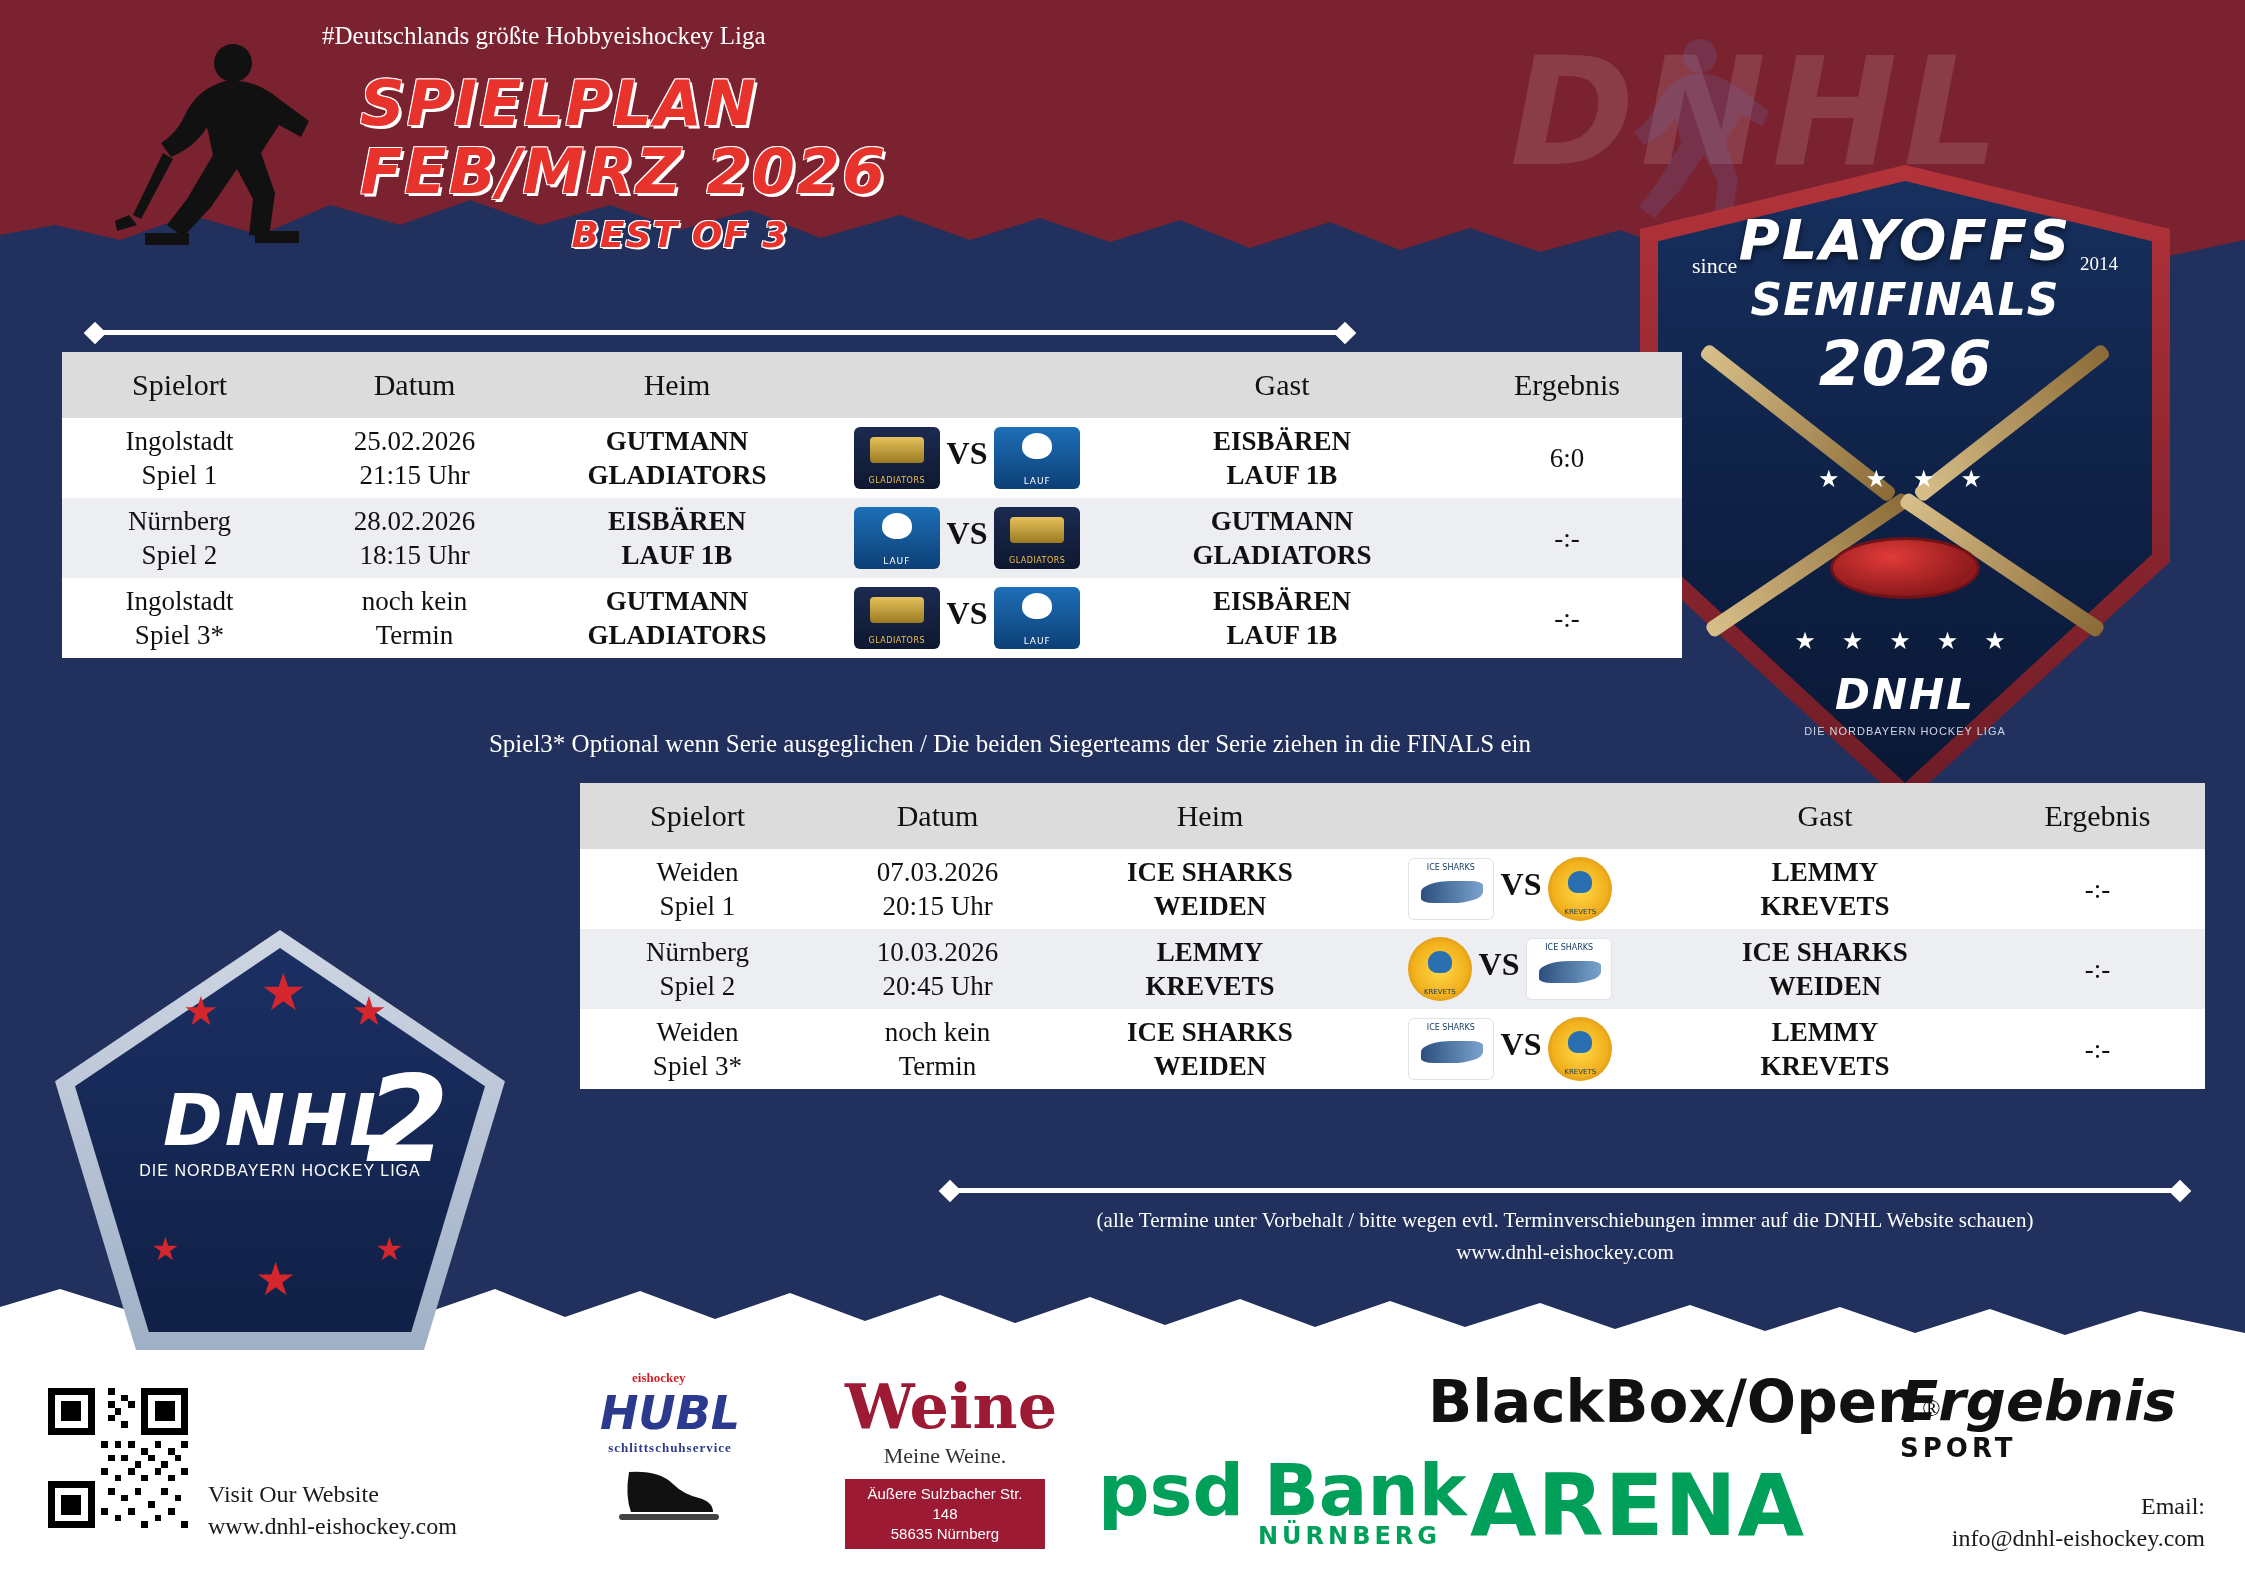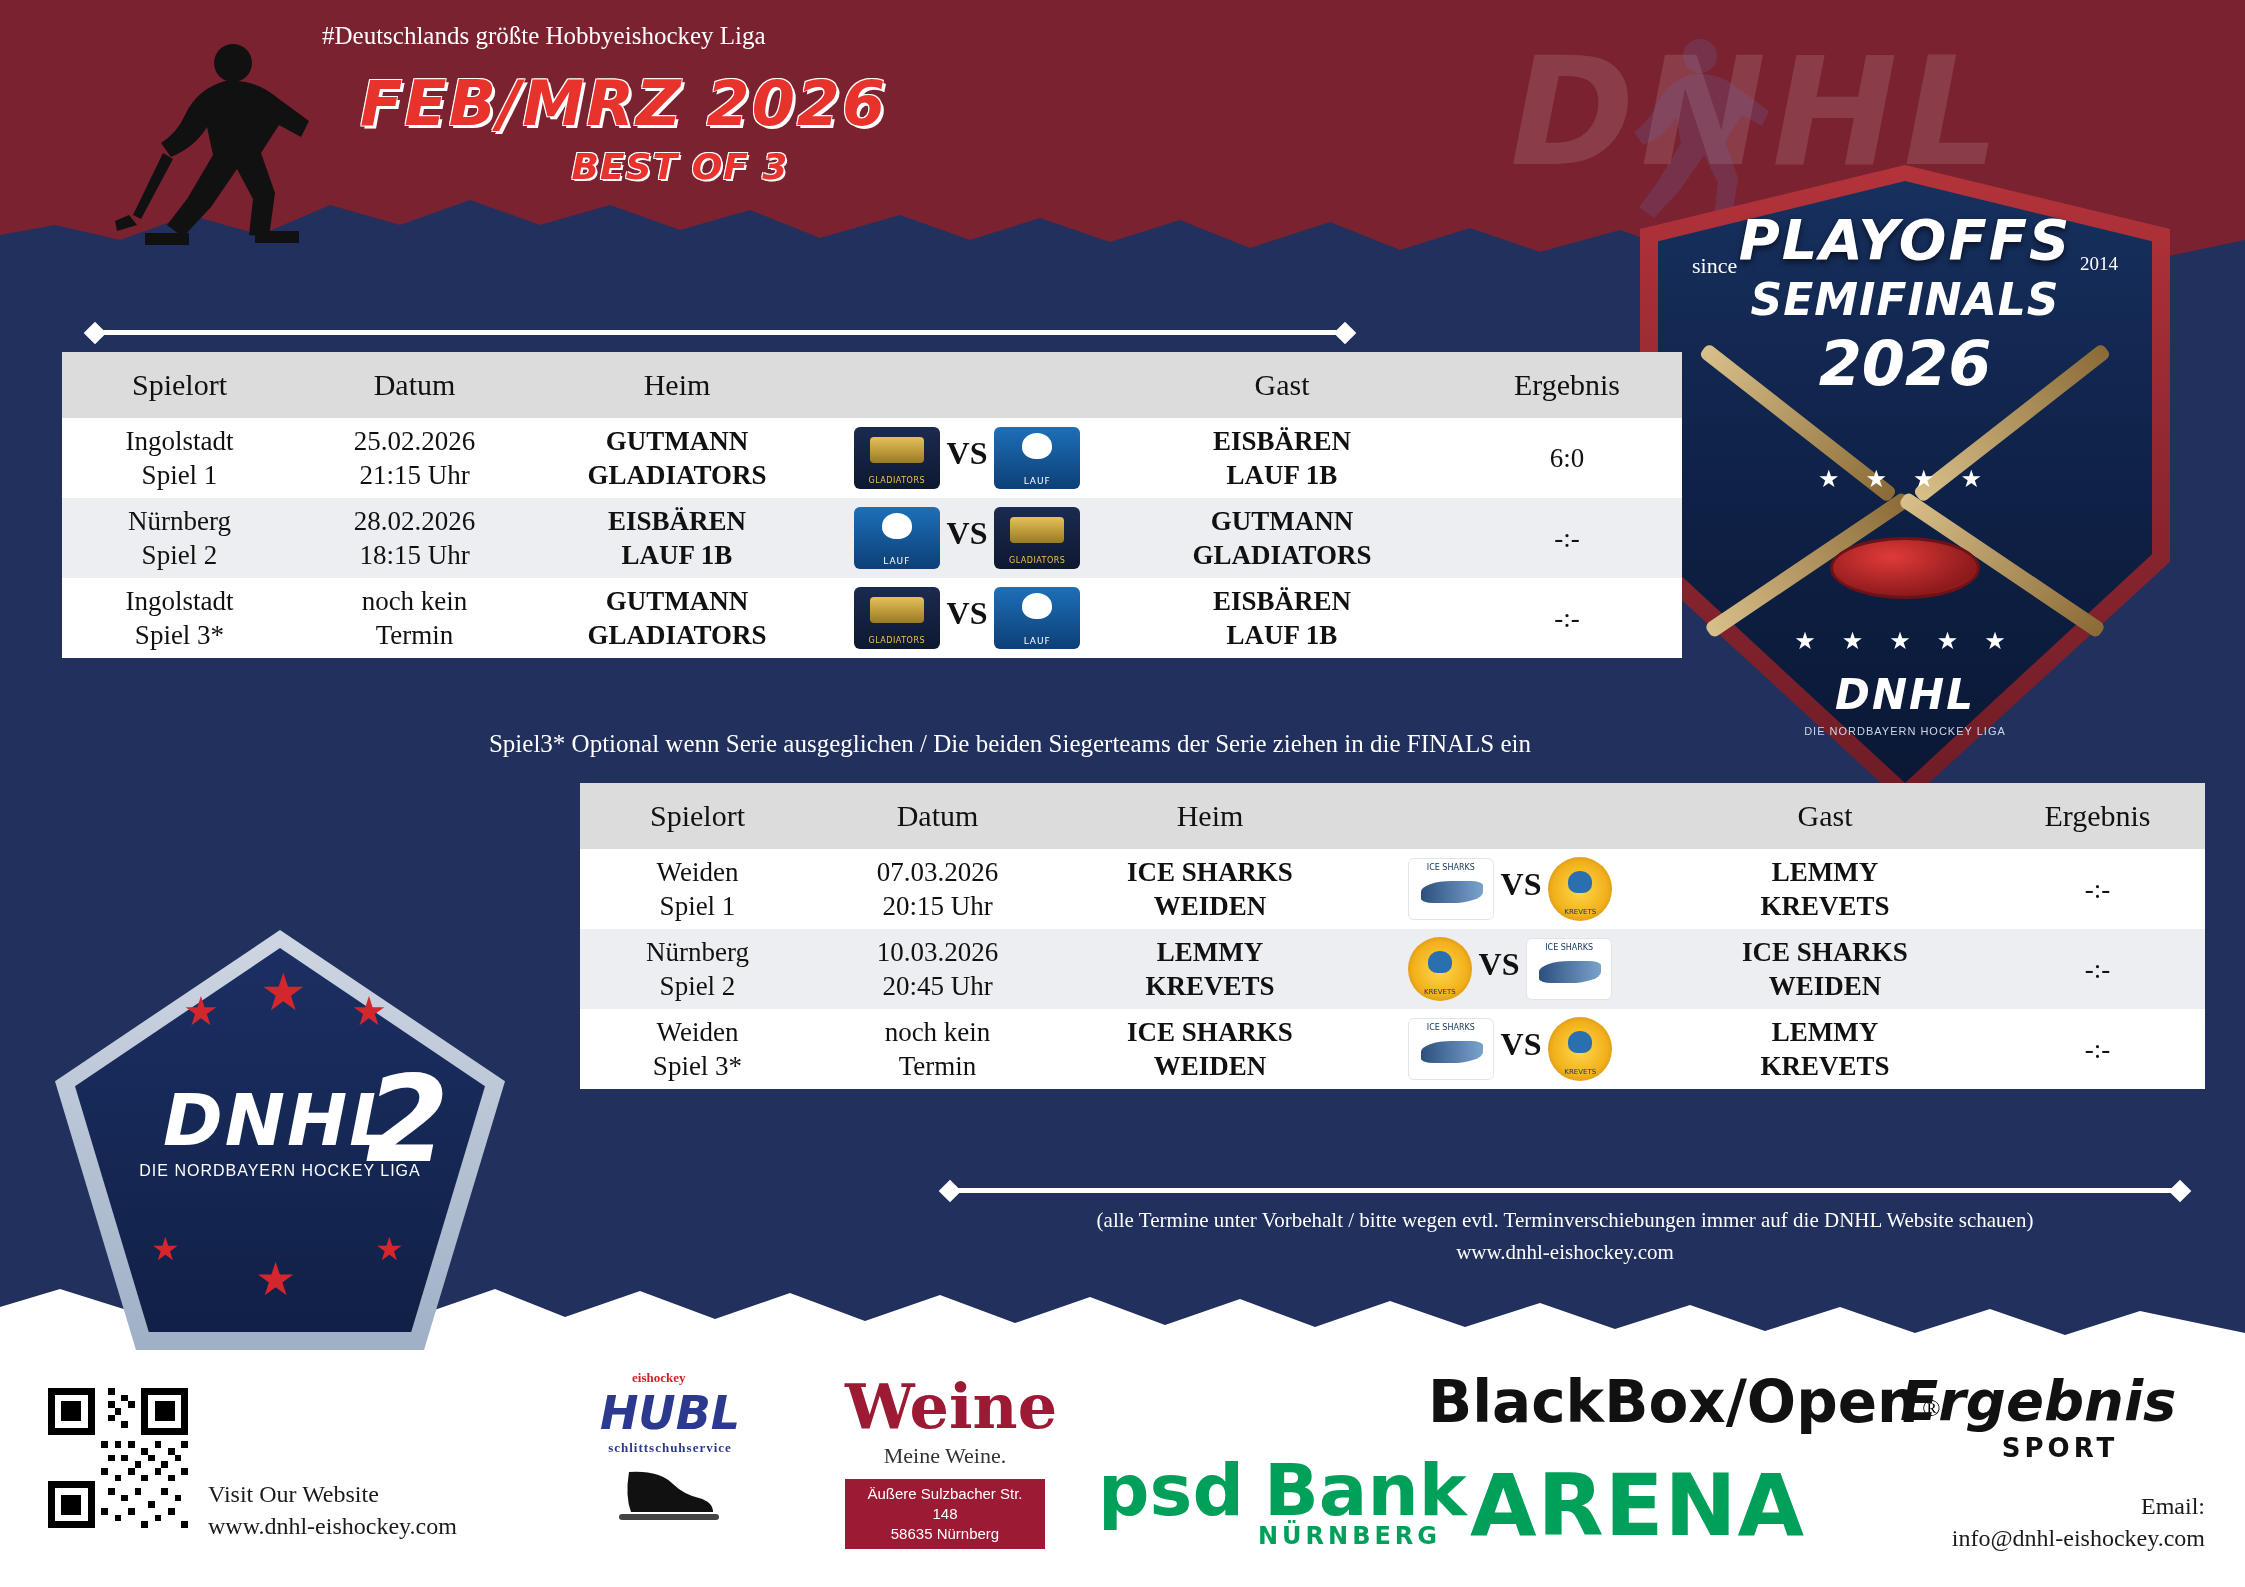--- a/index.html
+++ b/index.html
@@ -249,21 +249,21 @@
   .vino-sub { font-family:"Liberation Serif", serif; font-size:22px; color:#333; }
   .vino-addr {
     background:#9c1a33; color:#fff; font-size:15px; text-align:center;
     padding:5px 10px; line-height:20px; font-family:"Liberation Sans", sans-serif;
   }
   .psd-txt { font-family:"DejaVu Sans", sans-serif; font-weight:bold; font-size:72px; color:#00a05a; }
   .psd-nbg { font-family:"DejaVu Sans", sans-serif; font-weight:bold; font-size:24px; color:#00a05a; letter-spacing:4px;}
   .arena-txt { font-family:"DejaVu Sans", sans-serif; font-weight:bold; font-size:86px; color:#00a05a; letter-spacing:1px;}
   .bbo-txt { font-family:"DejaVu Sans", sans-serif; font-weight:bold; font-size:58px; color:#111; }
   .moeller-txt { font-family:"DejaVu Sans", sans-serif; font-weight:bold; font-style:italic; font-size:56px; color:#111; }
-  .moeller-sub { font-family:"DejaVu Sans", sans-serif; font-weight:bold; font-size:26px; color:#111; letter-spacing:4px; text-align:center;}
+  .moeller-sub { font-family:"DejaVu Sans", sans-serif; font-weight:bold; font-size:26px; color:#111; letter-spacing:4px; text-align:left;}
   .skate { width:110px; height:62px; position:relative; }
 </style>
 </head>
 <body>
 
 <div class="bg-red-band"></div>
 <div class="bg-navy"></div>
 <div class="bg-white-bottom"></div>
 
 <div class="hashtag">#Deutschlands größte Hobbyeishockey Liga</div>
@@ -273,20 +273,21 @@
     <circle cx="128" cy="28" r="19"></circle>
     <path d="M120 46 q-28 8 -40 34 q-8 18 -24 28 l10 14 q24 -10 36 -30 l6 28 l-26 44 l-20 26 l16 12 l28 -30 l26 -38 l16 30 l-4 36 l20 2 l6 -44 l-14 -40 l18 -28 l22 12 l8 -16 l-30 -22 q-22 -18 -44 -18 z"></path>
     <path d="M58 118 l-30 62 l8 4 l32 -60 z"></path>
     <path d="M24 180 l-14 6 l2 10 l20 -6 z"></path>
     <path d="M40 198 l44 0 l0 12 l-44 0 z"></path>
     <path d="M150 196 l44 0 l0 12 l-44 0 z"></path>
   </g>
 </svg>
 
 <div class="title-block">
+  <div class="title-main">SPIELPLAN</div>
   <div class="title-main">FEB/MRZ 2026</div>
   <div class="title-sub">BEST OF 3</div>
 </div>
 
 <div class="ghost-dnhl">DNHL</div>
 <svg class="ghost-player" viewBox="0 0 180 230">
   <g fill="#5f7bbf">
     <circle cx="100" cy="26" r="17"></circle>
     <path d="M92 44 q-26 8 -36 32 q-8 16 -22 26 l9 13 q22 -9 33 -28 l5 26 l-24 40 l-18 24 l15 11 l26 -28 l24 -35 l14 28 l-4 33 l18 2 l6 -40 l-13 -37 l17 -26 l20 11 l7 -15 l-27 -20 q-20 -17 -40 -17 z"></path>
   </g>

